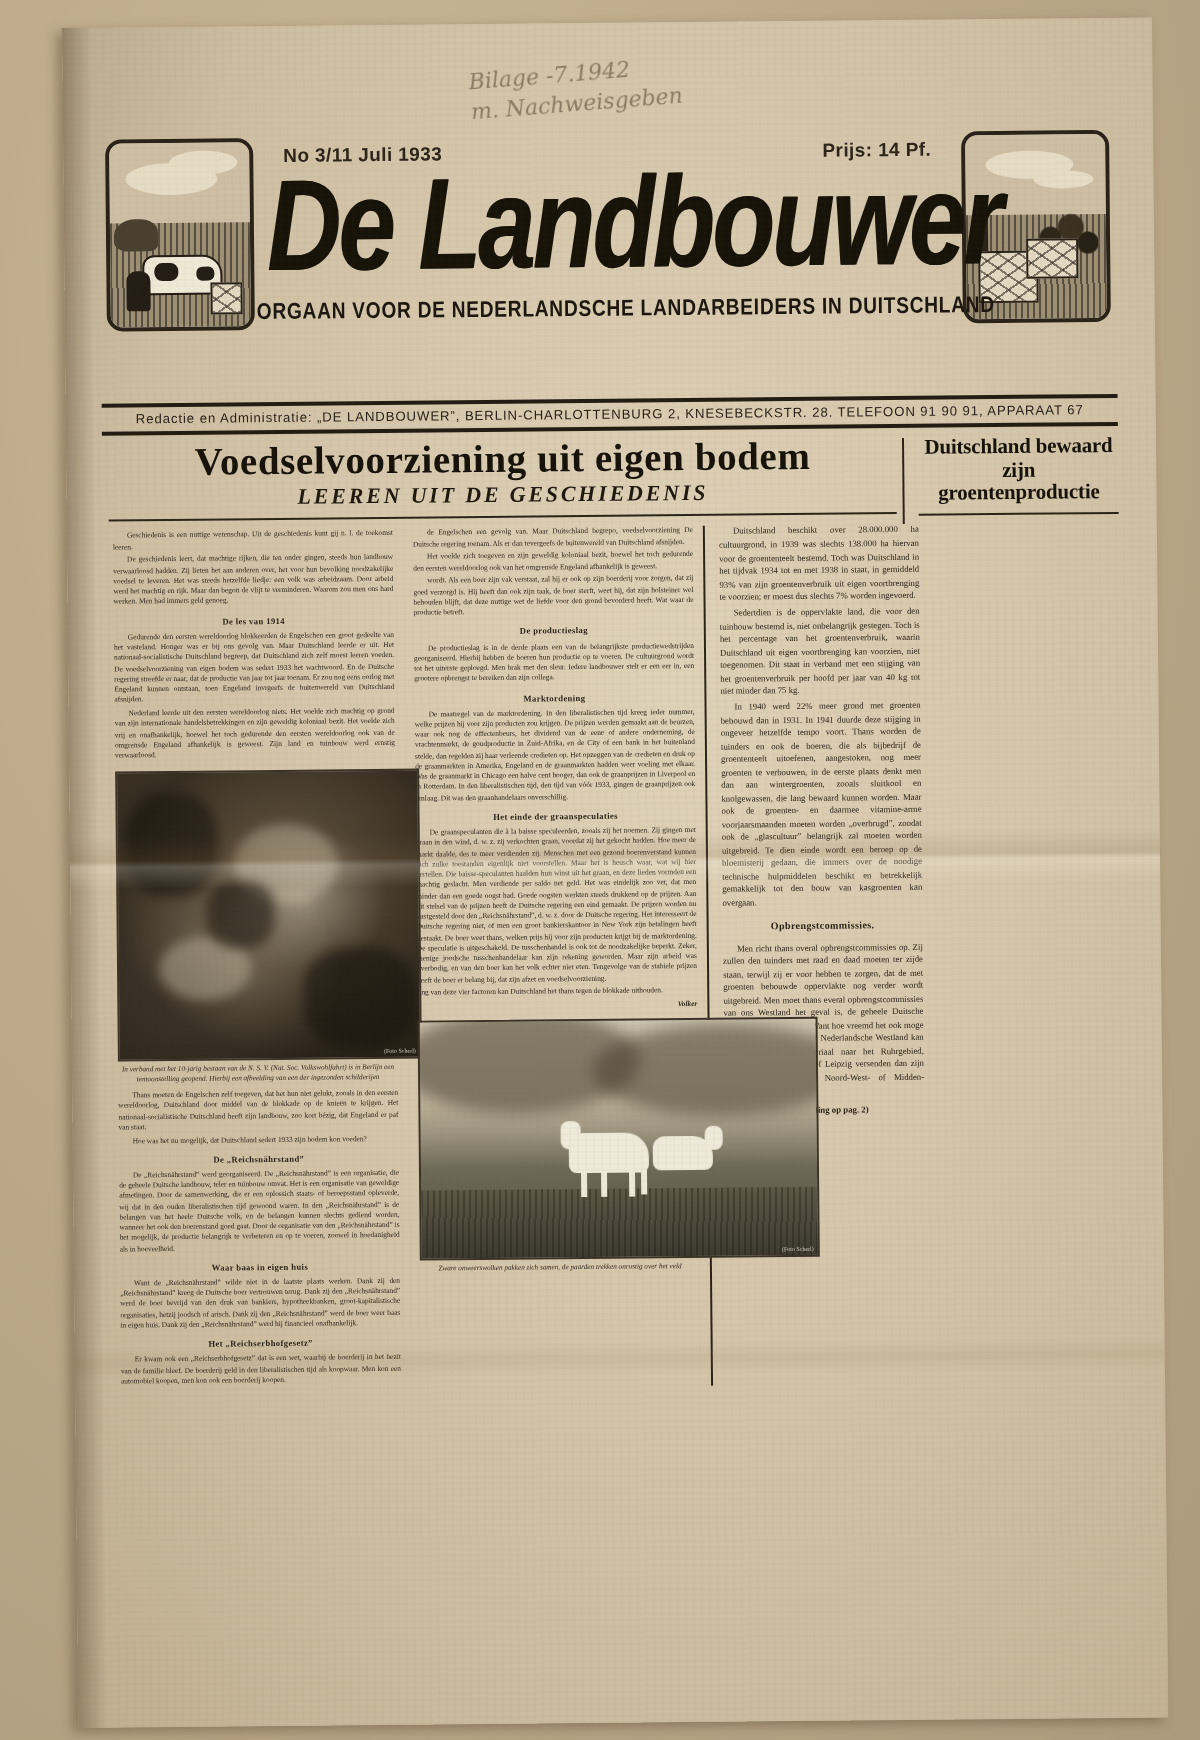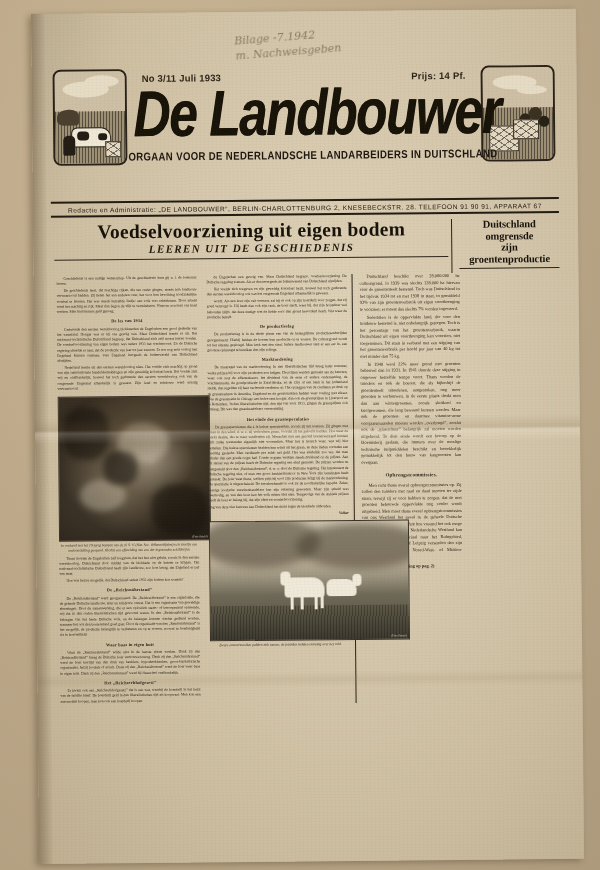--- a/index.html
+++ b/index.html
@@ -320,21 +320,21 @@
       </div>
 
       <div class="content" style="margin-top:5px;">
         <div class="headline-zone">
           <div class="headline">Voedselvoorziening uit eigen bodem</div>
           <div class="kicker">LEEREN UIT DE GESCHIEDENIS</div>
           <div class="hr-head"></div>
         </div>
         <div class="sidecol" style="border-left:1.6px solid #2b2318;">
           <div class="sidehead">
-            <span>Duitschland omgrensde</span>
+            <span>Duitschland bewaard</span>
             <span class="l2">zijn groentenproductie</span>
           </div>
           <div class="hr-side"></div>
         </div>
       </div>
 
       <div class="content" style="margin-top:0;">
 
         <div class="col c1">
           <p>Geschiedenis is een nuttige wetenschap. Uit de geschiedenis kunt gij n. l. de toekomst leeren.</p>

